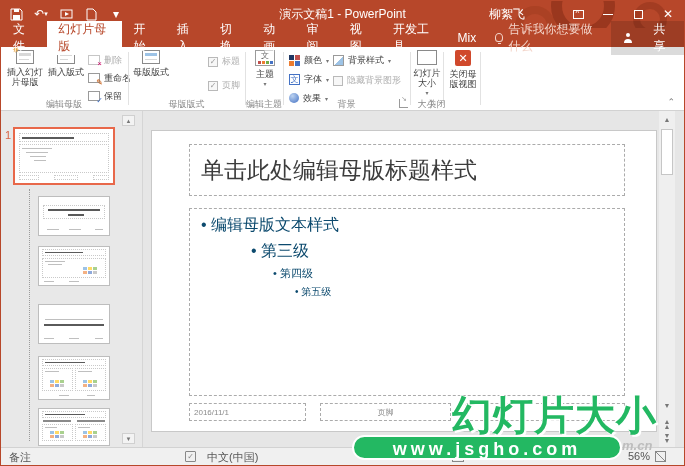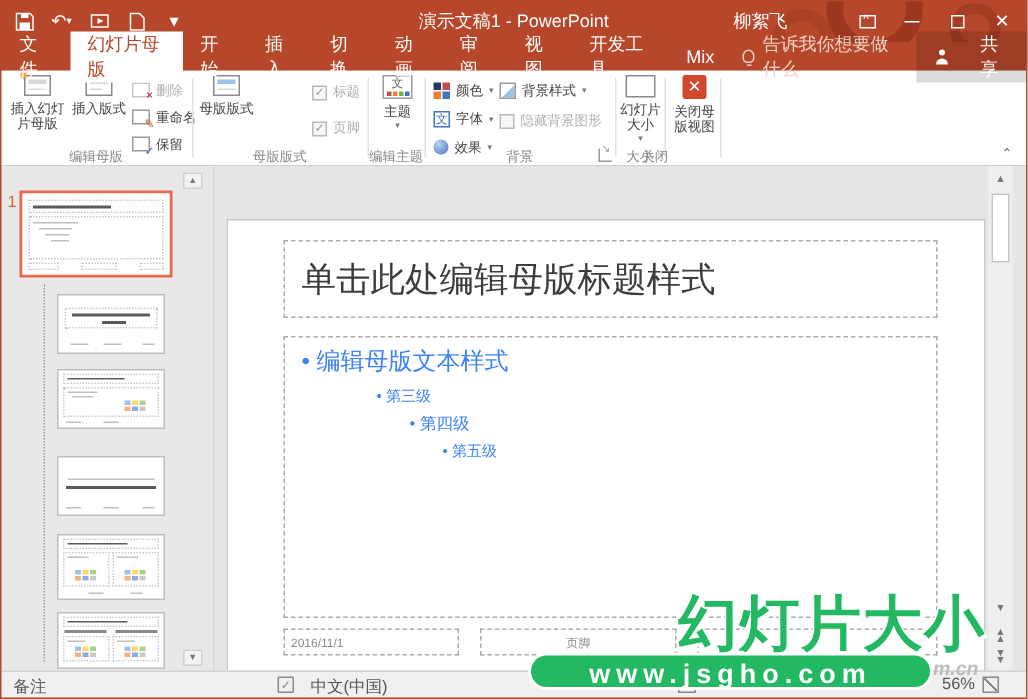--- a/index.html
+++ b/index.html
@@ -81,28 +81,28 @@
   .t-strip { position:absolute; border:1px dotted #c9c9c9; }
   .t-line { position:absolute; background:#bfbfbf; height:1px; }
   .t-title { position:absolute; background:#5a5a5a; height:2px; }
   .cluster { position:absolute; display:grid; grid-template-columns:repeat(3,4px); grid-auto-rows:3px; gap:1px; }
   .cluster i { display:block; }
   .c1{background:#9dc3e6}.c2{background:#ffd966}.c3{background:#a9d18e}
   .c4{background:#f4b183}.c5{background:#8faadc}.c6{background:#c9c9c9}
   .pan-btn { position:absolute; width:13px; height:11px; background:#F3F3F3; border:1px solid #D0D0D0; color:#777; font-size:6px; text-align:center; line-height:10px; }
 
   
-  .editor { position:absolute; left:143px; top:127px; width:516px; height:336px; background:#E6E6E6; }
+  .editor { position:absolute; left:143px; top:111px; width:516px; height:336px; background:#E6E6E6; }
   .slide { position:absolute; left:8px; top:19px; width:506px; height:302px; background:#fff; border:1px solid #C8C8C8; }
   .ph { position:absolute; border:1px dashed #ababab; }
   .ph-title { left:37px; top:13px; width:436px; height:52px; display:flex; align-items:center; padding-left:11px; font-size:23px; color:#3c3c3c; }
-  .ph-body { left:37px; top:77px; width:436px; height:188px; padding:6px 0 0 11px; color:#3b82f6; }
+  .ph-body { left:37px; top:77px; width:436px; height:188px; padding:6px 0 0 11px; color:#0c4a6e; }
   .b1 { font-size:16px; }
   .b2 { font-size:14px; padding-left:26px; margin-top:6px; }
-  .b3 { font-size:10px; padding-left:50px; margin-top:5px; }
+  .b3 { font-size:16px; padding-left:50px; margin-top:5px; }
   .b4 { font-size:11px; padding-left:72px; margin-top:4px; }
   .b5 { font-size:10px; padding-left:94px; margin-top:4px; }
   .bullet::before { content:"• "; }
   .ph-date { left:37px; top:272px; width:117px; height:18px; font-size:8px; color:#8a8a8a; display:flex; align-items:center; padding-left:4px; }
   .ph-footer { left:168px; top:272px; width:131px; height:18px; font-size:8px; color:#8a8a8a; display:flex; align-items:center; justify-content:center; }
   .ph-pagenum { left:313px; top:272px; width:160px; height:18px; }
 
   
   .scroll { position:absolute; left:659px; top:111px; width:16px; height:336px; background:#EFEFEF; }
   .sc-btn { position:absolute; left:1px; width:14px; height:14px; color:#777; font-size:7px; text-align:center; line-height:13px; background:#EFEFEF; }

